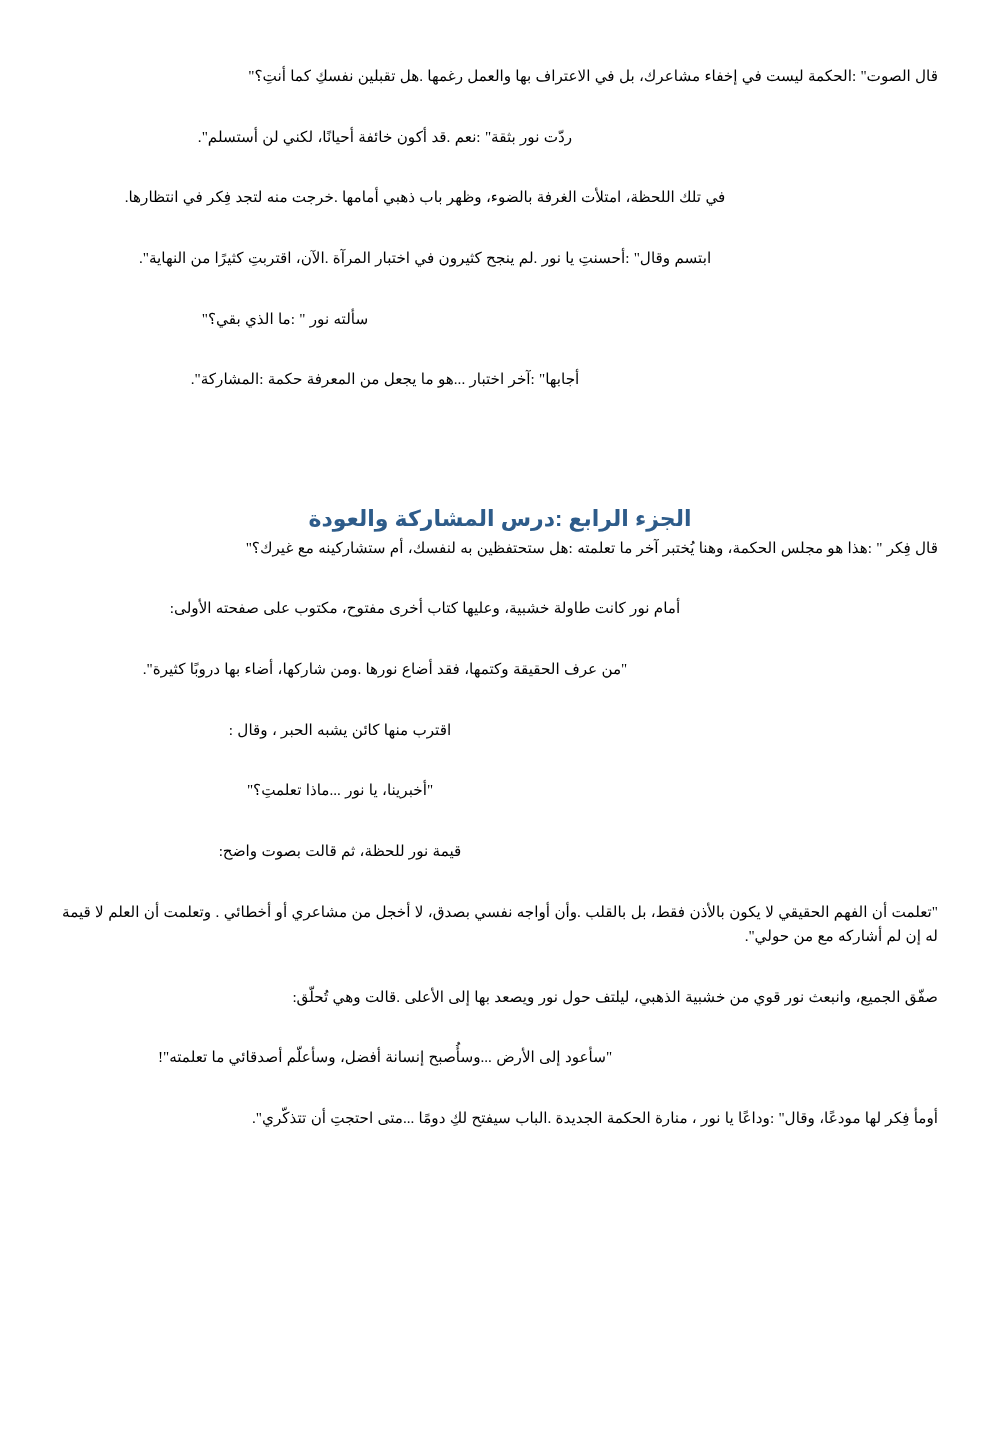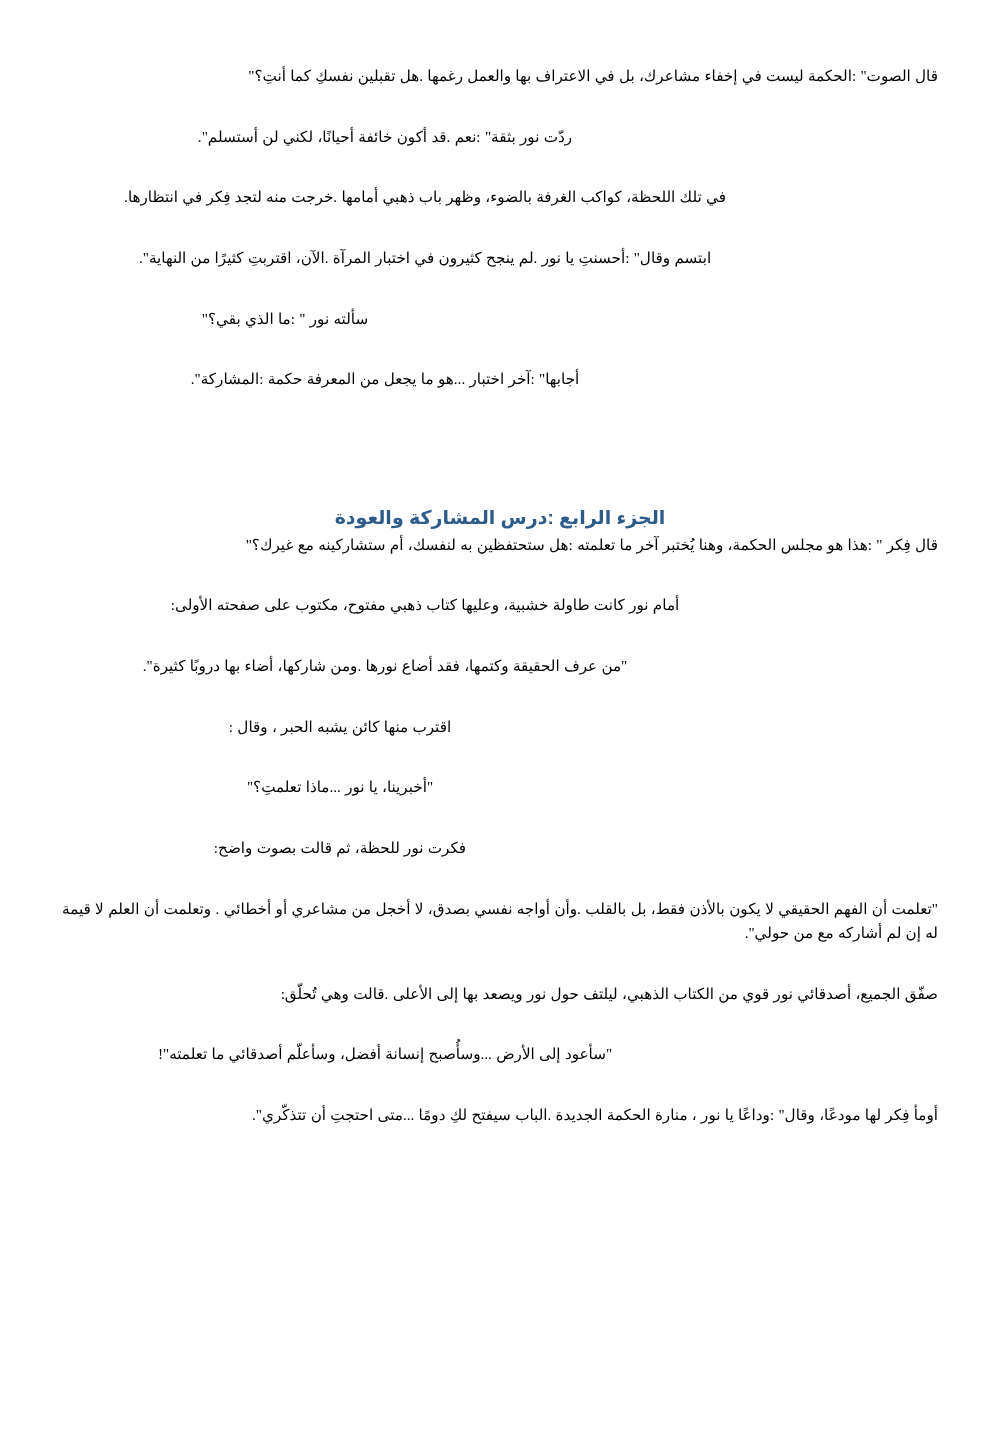--- a/index.html
+++ b/index.html
@@ -46,69 +46,69 @@
     text-align: center;
   }
   
   p.indent-1 { padding-right: 150px; }
   p.indent-2 { padding-right: 230px; }
   p.indent-3 { padding-right: 320px; margin-top: 17px; }
   p.indent-4 { padding-right: 430px; }
 
   h2.section-heading {
     margin: 0 0 4px 0;
-    font-size: 19px;
+    font-size: 22px;
     font-weight: bold;
     font-family: "Liberation Sans", "DejaVu Sans", sans-serif;
     color: #2E5C8A;
     text-align: center;
     direction: rtl;
     letter-spacing: 0;
   }
   .spacer-lg { height: 78px; }
   .tight { margin-bottom: 6px; }
 </style>
 </head>
 <body>
 
 <div class="page">
   <div class="doc-body">
 
     <p class="para justify">قال الصوت" :الحكمة ليست في إخفاء مشاعرك، بل في الاعتراف بها والعمل رغمها .هل تقبلين نفسكِ كما أنتِ؟"</p>
 
     <p class="para center indent-2">ردّت نور بثقة" :نعم .قد أكون خائفة أحيانًا، لكني لن أستسلم".</p>
 
-    <p class="para center indent-1">في تلك اللحظة، كواكب الغرفة بالضوء، وظهر باب ذهبي أمامها .خرجت منه لتجد فِكر في انتظارها.</p>
+    <p class="para center indent-1">في تلك اللحظة، امتلأت الغرفة بالضوء، وظهر باب ذهبي أمامها .خرجت منه لتجد فِكر في انتظارها.</p>
 
     <p class="para center indent-1">ابتسم وقال" :أحسنتِ يا نور .لم ينجح كثيرون في اختبار المرآة .الآن، اقتربتِ كثيرًا من النهاية".</p>
 
     <p class="para center indent-4">سألته نور " :ما الذي بقي؟"</p>
 
     <p class="para center indent-2">أجابها" :آخر اختبار ...هو ما يجعل من المعرفة حكمة :المشاركة".</p>
 
     <div class="spacer-lg"></div>
 
     <h2 class="section-heading">الجزء الرابع :درس المشاركة والعودة</h2>
 
 
     <p class="para justify">قال فِكر " :هذا هو مجلس الحكمة، وهنا يُختبر آخر ما تعلمته :هل ستحتفظين به لنفسك، أم ستشاركينه مع غيرك؟"</p>
 
-    <p class="para center indent-1">أمام نور كانت طاولة خشبية، وعليها كتاب ذهبي مفتوح، مكتوب على صفحته الأولى:</p>
+    <p class="para center indent-1">أمام نور كانت طاولة خشبية، وعليها كتاب أخرى مفتوح، مكتوب على صفحته الأولى:</p>
 
     <p class="para center indent-2">"من عرف الحقيقة وكتمها، فقد أضاع نورها .ومن شاركها، أضاء بها دروبًا كثيرة".</p>
 
     <p class="para center indent-3 tight">اقترب منها كائن يشبه الحبر ، وقال  :</p>
 
     <p class="para center indent-3">"أخبرينا، يا نور ...ماذا تعلمتِ؟"</p>
 
-    <p class="para center indent-3">فكرت نور للحظة، ثم قالت بصوت واضح:</p>
+    <p class="para center indent-3">قيمة نور للحظة، ثم قالت بصوت واضح:</p>
 
     <p class="para justify">"تعلمت أن الفهم الحقيقي لا يكون بالأذن فقط، بل بالقلب .وأن أواجه نفسي بصدق، لا أخجل من مشاعري أو أخطائي . وتعلمت أن العلم لا قيمة له إن لم أشاركه مع من حولي".</p>
 
-    <p class="para justify">صفّق الجميع، أصدقائي نور قوي من الكتاب الذهبي، ليلتف حول نور ويصعد بها إلى الأعلى .قالت وهي تُحلّق:</p>
+    <p class="para justify">صفّق الجميع، وانبعث نور قوي من خشبية الذهبي، ليلتف حول نور ويصعد بها إلى الأعلى .قالت وهي تُحلّق:</p>
 
     <p class="para center indent-2">"سأعود إلى الأرض ...وسأُصبح إنسانة أفضل، وسأعلّم أصدقائي ما تعلمته"!</p>
 
     <p class="para justify">أومأ فِكر لها مودعًا، وقال" :وداعًا يا نور ، منارة الحكمة الجديدة .الباب سيفتح لكِ دومًا ...متى احتجتِ أن تتذكّري".</p>
 
 
   </div>
 </div>
 
 </body></html>

